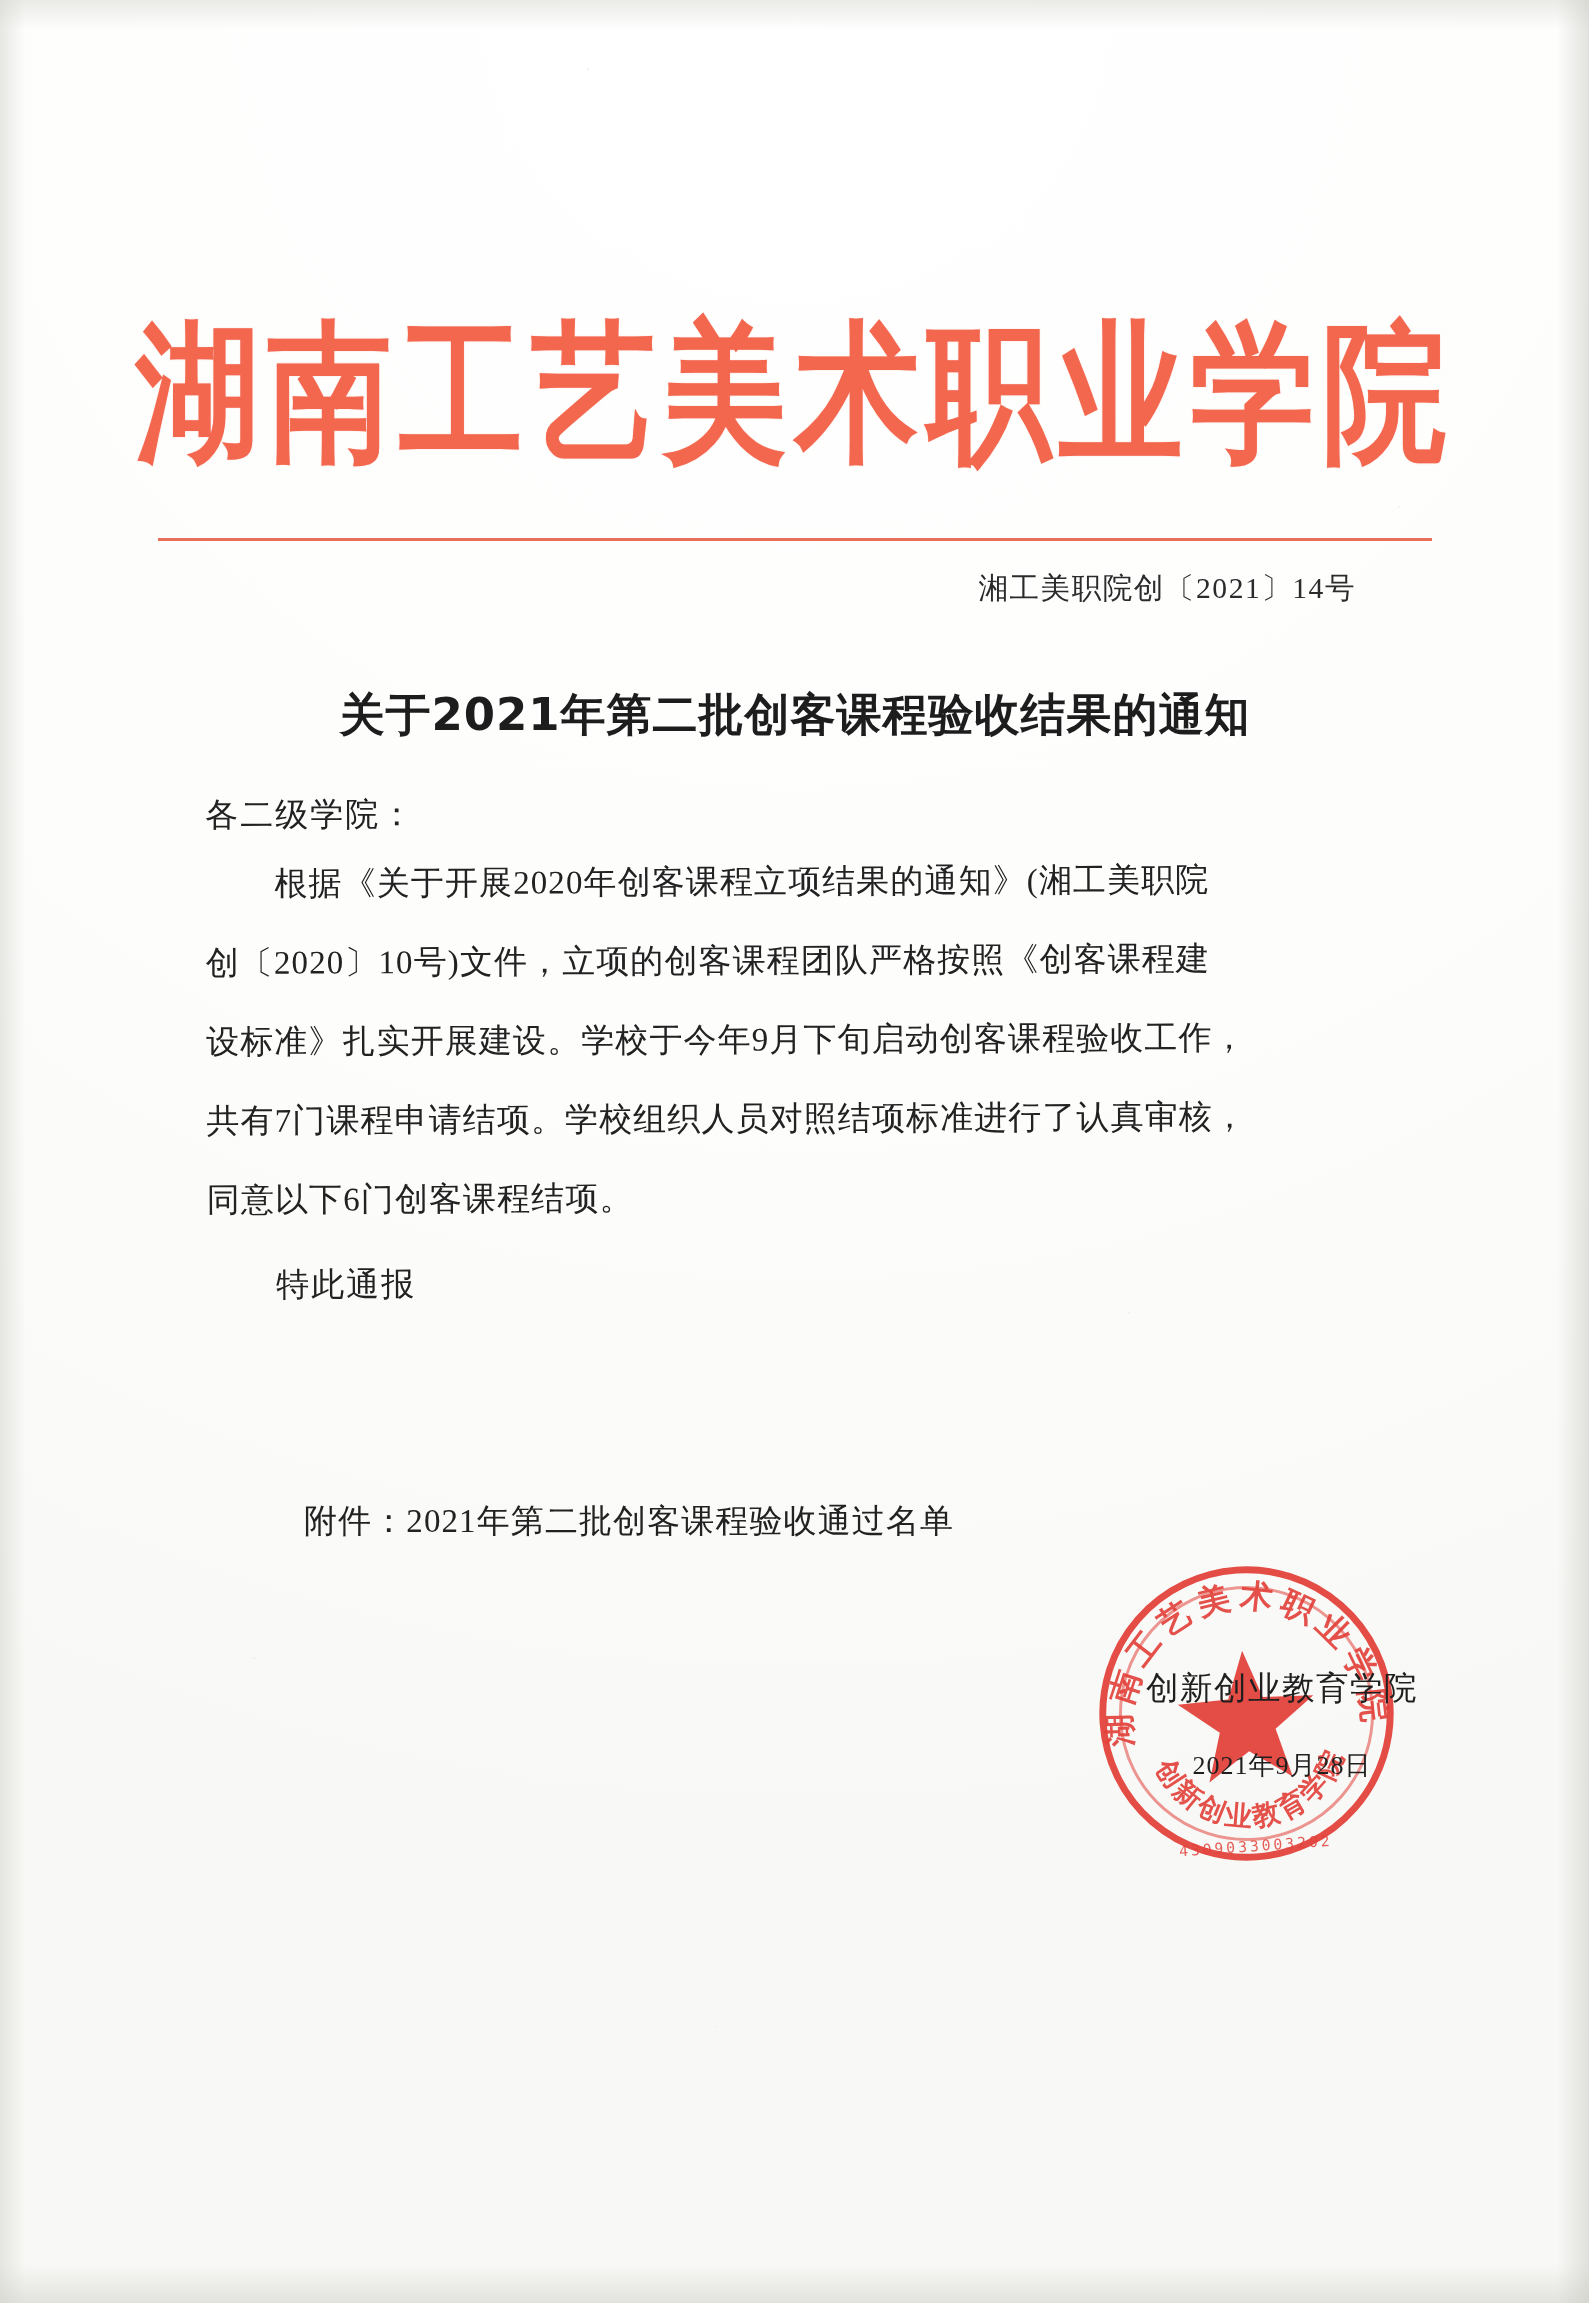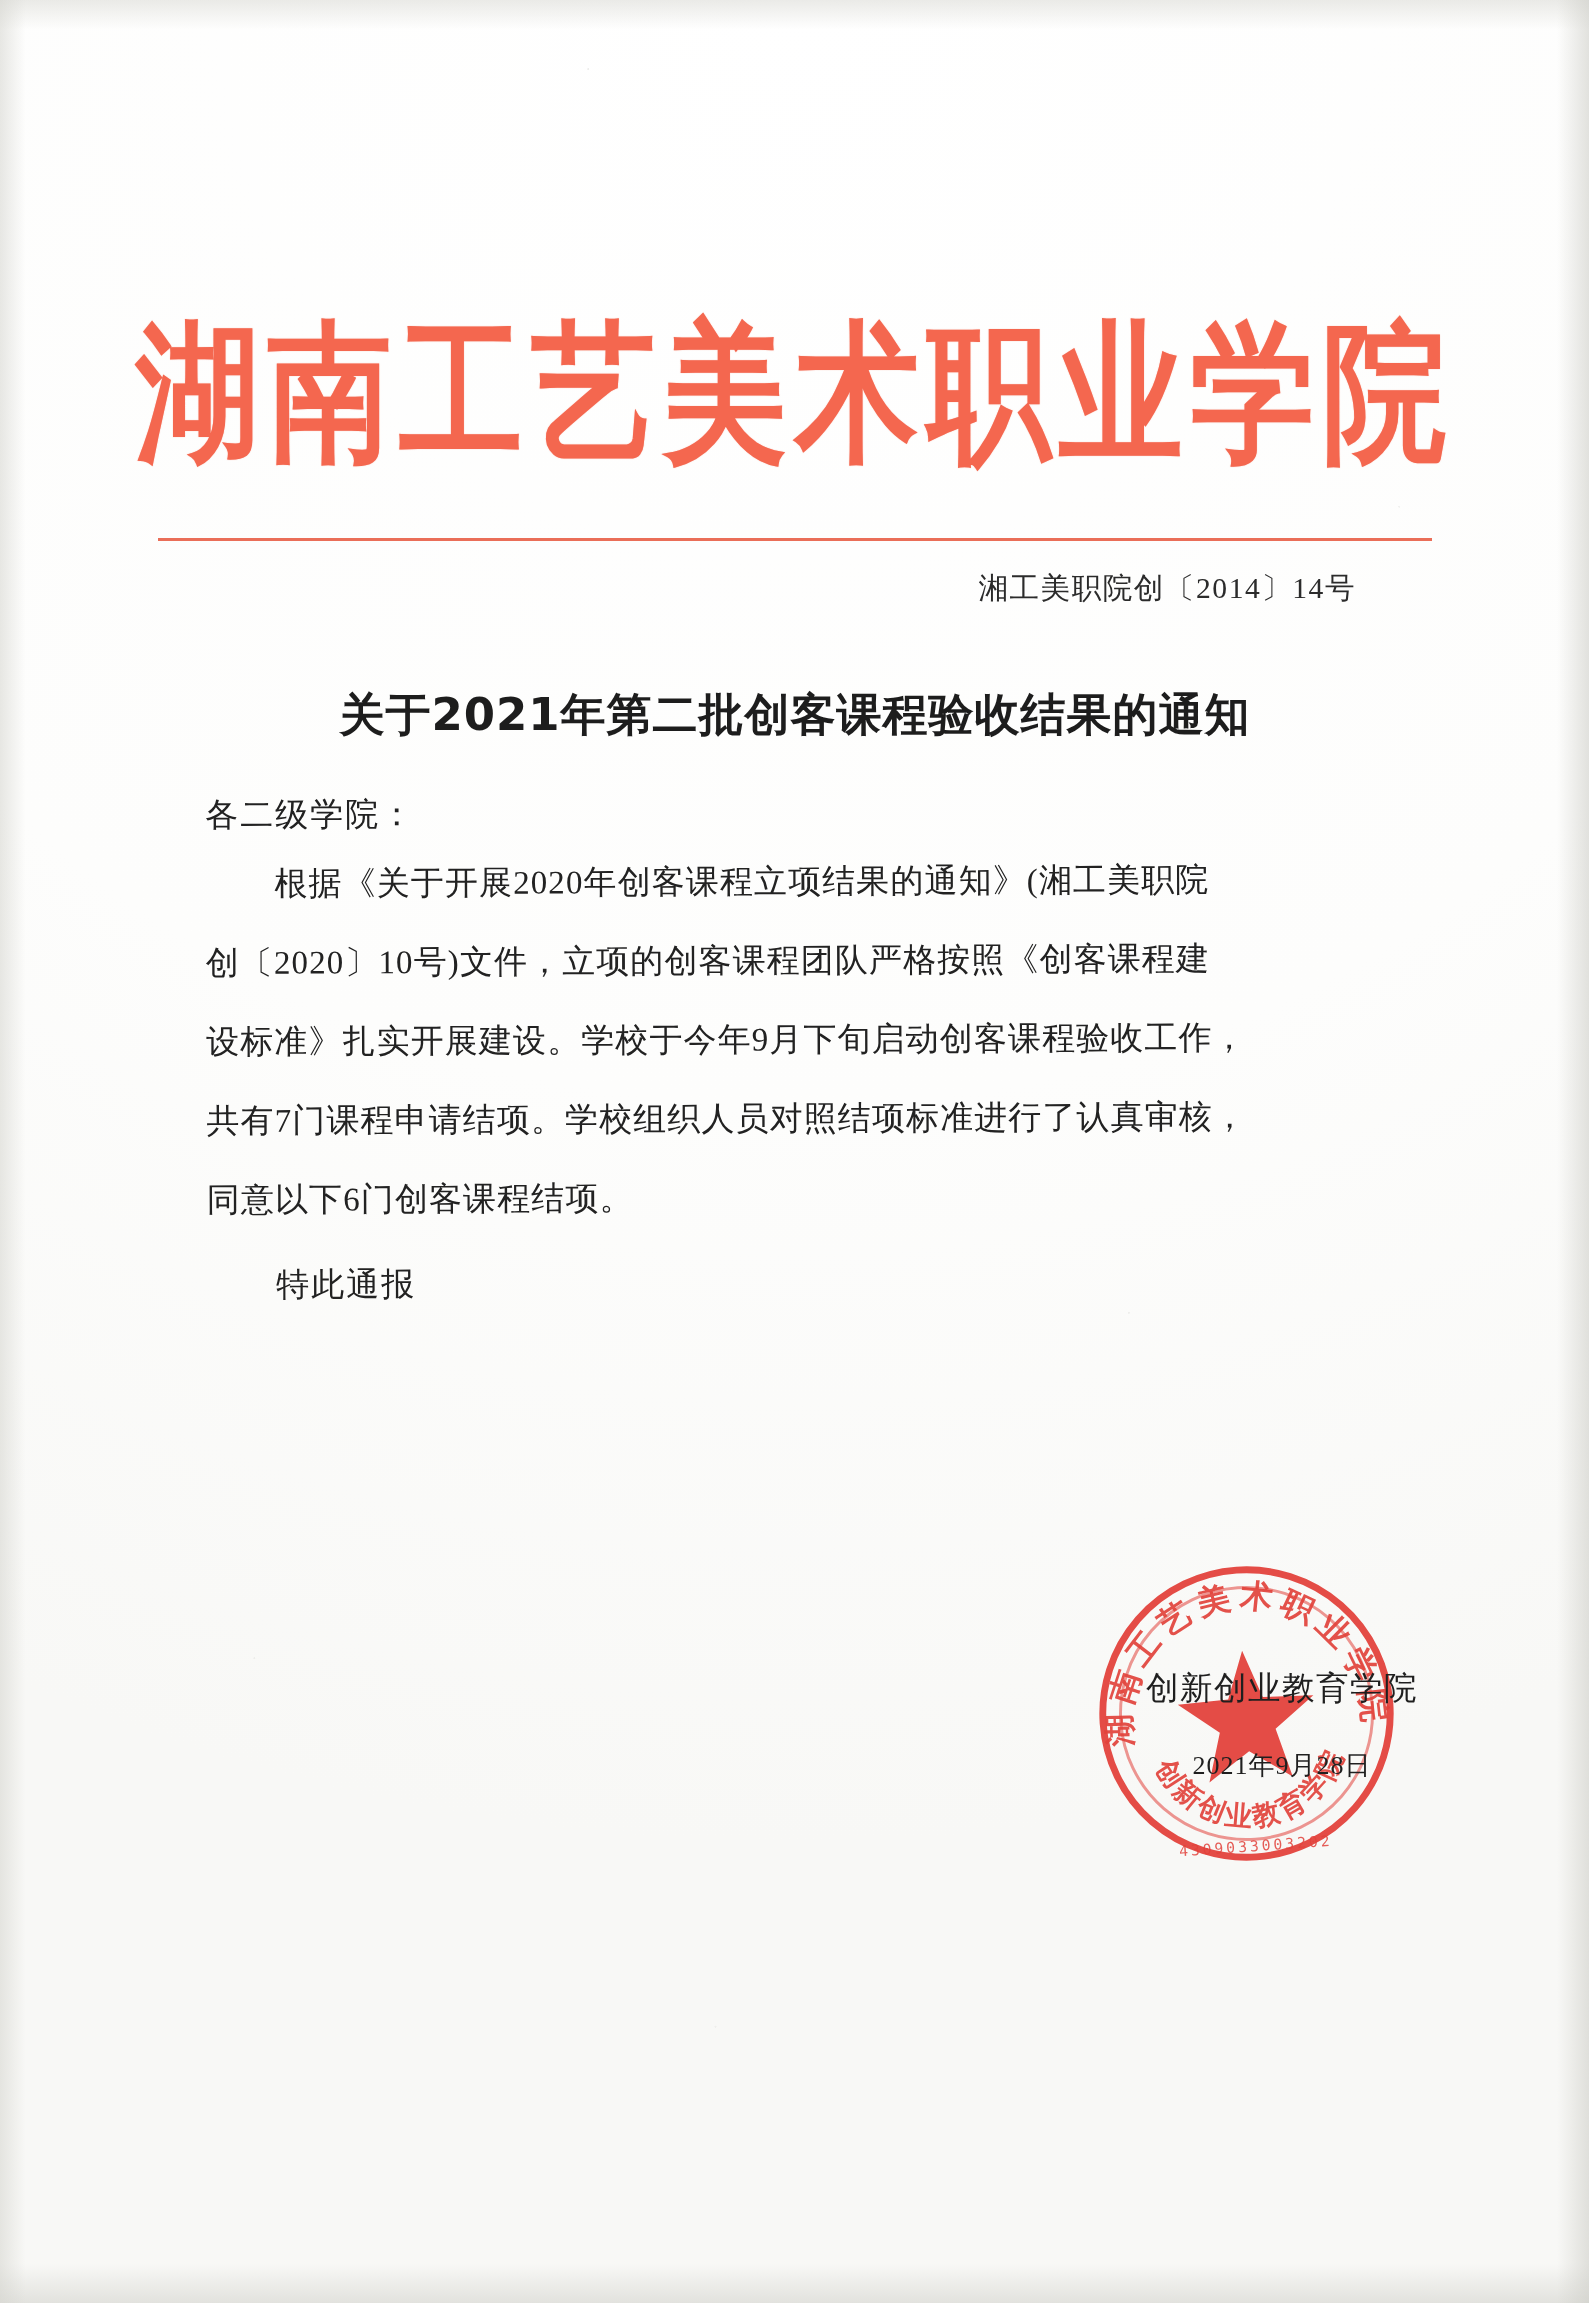--- a/index.html
+++ b/index.html
@@ -178,36 +178,37 @@
 <body>
 
 <div id="page">
   <div id="speckle"></div>
 
   <div id="masthead">
     <div id="org-name">湖南工艺美术职业学院</div>
     <div id="masthead-rule"></div>
   </div>
 
-  <div id="doc-number">湘工美职院创〔2014〕14号</div>
+  <div id="doc-number">湘工美职院创〔2021〕14号</div>
 
   <div id="doc-title">关于2021年第二批创客课程验收结果的通知</div>
 
   <div id="body-block" class="skew">
     <div class="salutation">各二级学院：</div>
 
     <div class="para-line indent">根据《关于开展2020年创客课程立项结果的通知》(湘工美职院</div>
     <div class="para-line">创〔2020〕10号)文件，立项的创客课程团队严格按照《创客课程建</div>
     <div class="para-line">设标准》扎实开展建设。学校于今年9月下旬启动创客课程验收工作，</div>
     <div class="para-line">共有7门课程申请结项。学校组织人员对照结项标准进行了认真审核，</div>
     <div class="para-line">同意以下6门创客课程结项。</div>
 
     <div class="closing">特此通报</div>
   </div>
 
+  <div id="attachment">附件：2021年第二批创客课程验收通过名单</div>
 
   <div id="seal">
     <svg viewBox="0 0 320 320" xmlns="http://www.w3.org/2000/svg">
       <defs>
         <path id="arcTop" d="M 42,170 A 118,118 0 0 1 278,170"></path>
         <path id="arcBot" d="M 58,172 A 102,102 0 0 0 262,172"></path>
       </defs>
 
       <circle cx="160" cy="160" r="146" class="seal-stroke" stroke-width="7" opacity="0.95"></circle>
       <circle cx="160" cy="160" r="128" class="seal-stroke" stroke-width="3" opacity="0.55"></circle>

